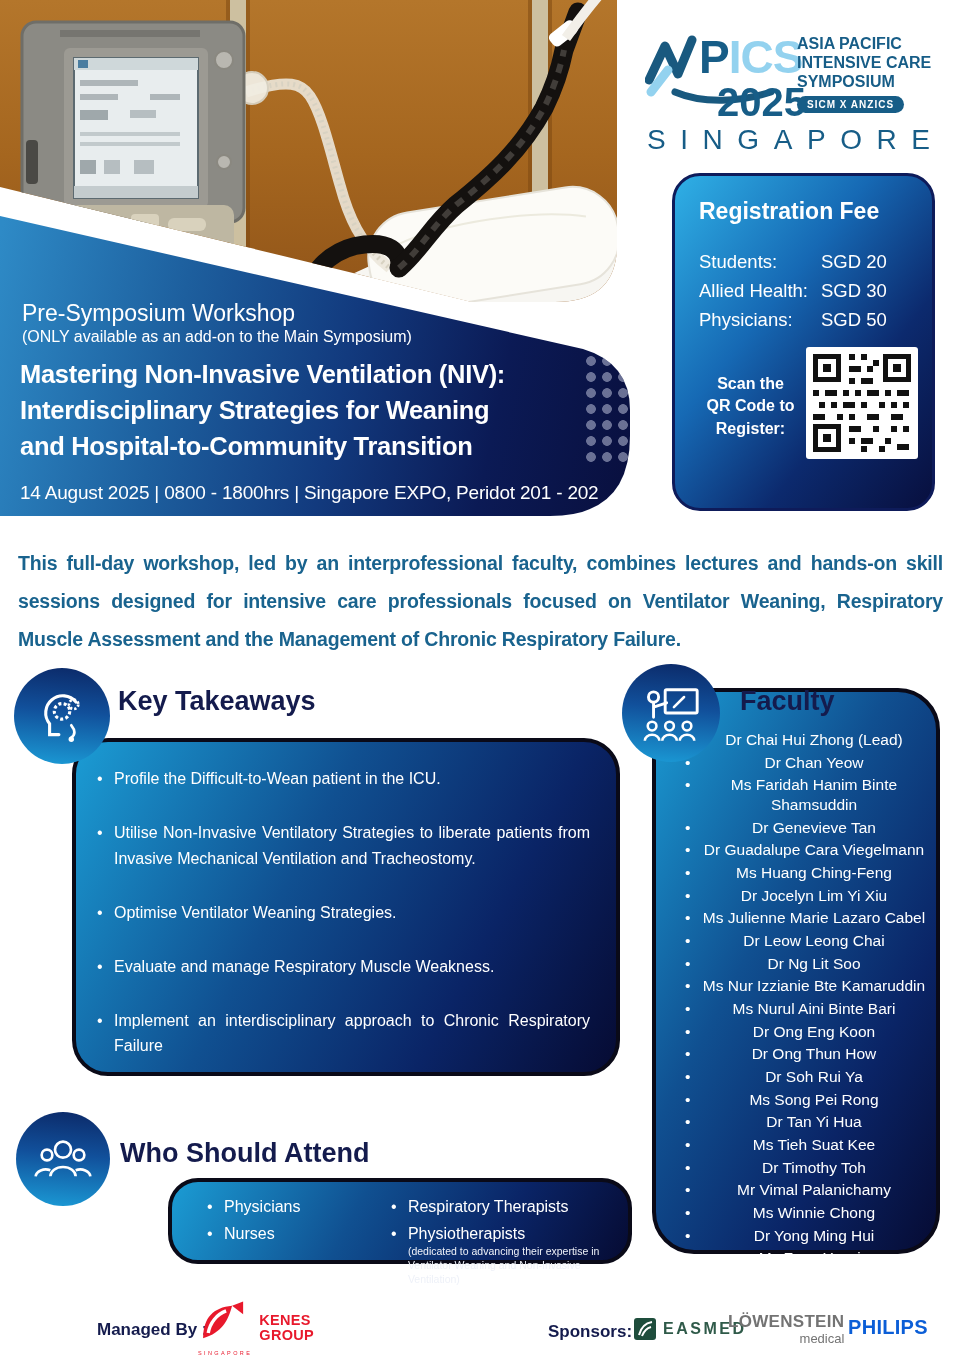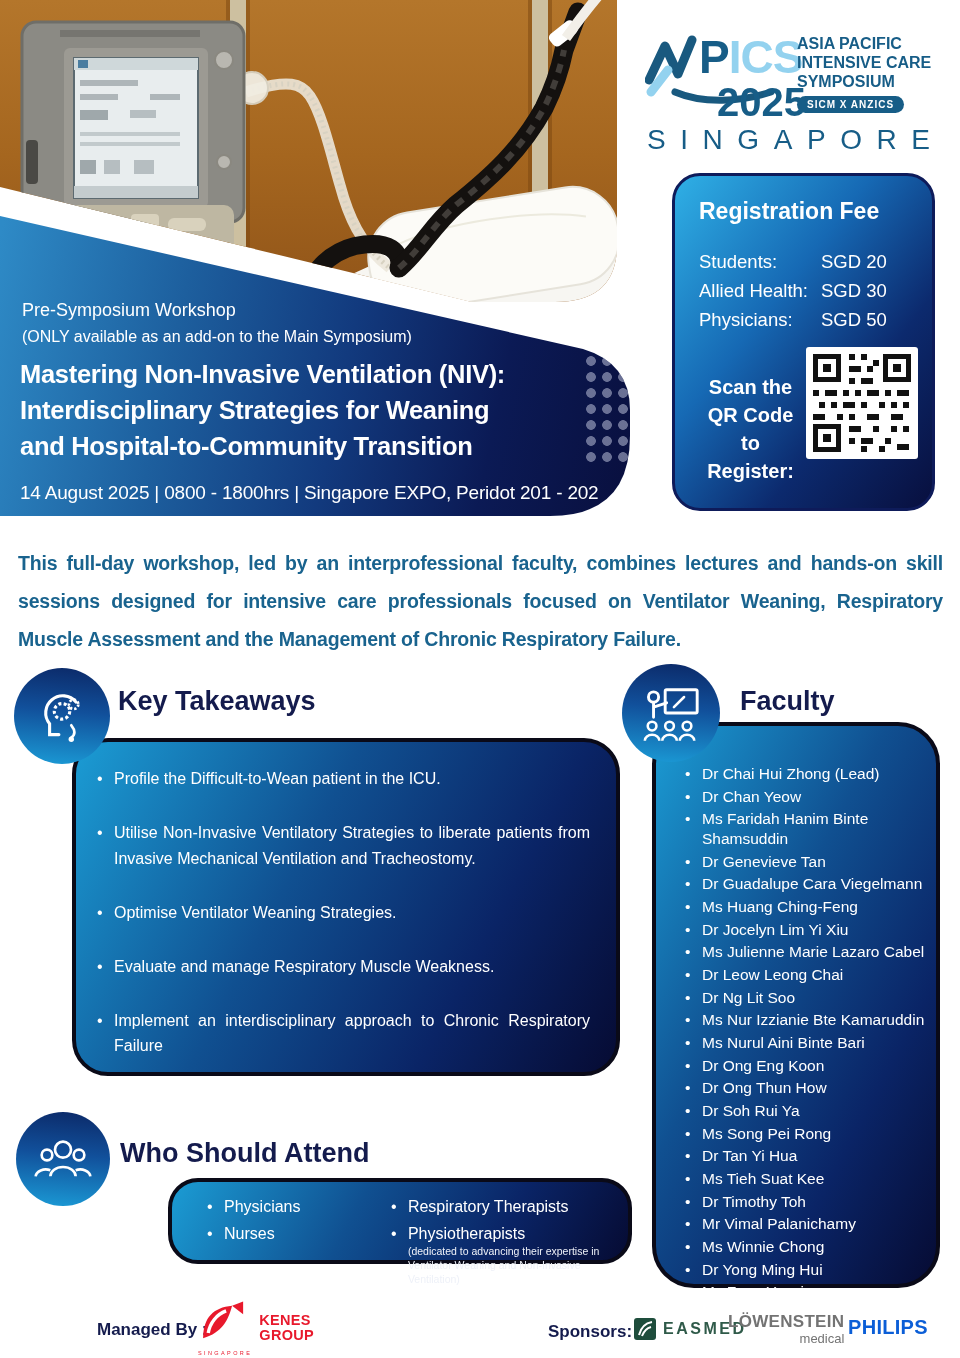--- a/index.html
+++ b/index.html
@@ -24,32 +24,32 @@
   .logo-country { position:absolute; left:2px; top:98px; color:#175d87; font-size:28px; letter-spacing:0.52em; }
 
   
   .regbox { position:absolute; left:672px; top:173px; width:263px; height:338px;
     border-radius:28px; border:3px solid #0e1b5a; color:#fff;
     background:linear-gradient(128deg,#2fb0e6 0%,#1669b4 38%,#0c2a6e 68%,#080f3e 100%);
     padding:22px 14px 12px 24px; }
   .reg-title { font-size:23px; font-weight:bold; }
   .reg-fees { margin-top:26px; display:grid; grid-template-columns:122px auto; row-gap:7px; font-size:18.5px; }
   .scan-row { display:flex; margin-top:16px; align-items:flex-start; }
-  .scan-label { width:104px; font-size:20px; font-weight:bold; line-height:1.4; text-align:center; margin-top:26px;margin-left:6px; }
+  .scan-label { width:104px; font-size:16px; font-weight:bold; line-height:1.4; text-align:center; margin-top:26px;margin-left:6px; }
   .qr-col { display:flex; flex-direction:column; align-items:center; margin-left:10px; }
   .qr { width:112px; height:112px; background:#fff; border-radius:3px; padding:5px; }
   .qr svg { display:block; width:102px; height:102px; }
   .reg-link { margin-top:10px; font-size:14px; text-align:center; color:#fff; line-height:1.5; }
   .reg-link span { display:block; text-decoration:underline; }
 
   
   .banner { position:absolute; left:0; top:170px; width:630px; height:346px; color:#fff;
     background:linear-gradient(102deg,#2e8ac6 2%,#1d5f9e 30%,#123a7e 55%,#0b1a55 78%,#090f3e 100%);
     clip-path: path("M0 46 L583 179 Q630 193 630 240 L630 266 Q630 346 550 346 L0 346 Z"); }
-  .banner-kicker { position:absolute; left:22px; top:130px; font-size:18px;text-align:right; }
+  .banner-kicker { position:absolute; left:22px; top:130px; font-size:23px;text-align:right; }
   .banner-kicker-note { position:absolute; left:22px; top:158px; font-size:16px; }
   .banner-title { position:absolute; left:20px; top:186px; font-size:25.5px; font-weight:bold; line-height:36px; letter-spacing:-0.3px; }
   .banner-date { position:absolute; left:20px; top:312px; font-size:19px; letter-spacing:-0.2px; }
   .banner-dots { position:absolute; left:584px; top:184px; width:46px; height:112px;
     background-image:radial-gradient(circle at 7px 7px, rgba(185,190,215,0.55) 4.5px, transparent 5.2px);
     background-size:16px 16px; }
 
   
   .intro { position:absolute; left:18px; top:544px; width:925px; color:#19638e;
     font-size:19.5px; font-weight:bold; letter-spacing:-0.2px; line-height:38px; text-align:justify; }
@@ -60,21 +60,21 @@
     display:flex; align-items:center; justify-content:center; z-index:3; }
   .sec-heading { position:absolute; font-size:27px; font-weight:bold; color:#141b4d; z-index:3; }
   .dark-box { position:absolute; border:4px solid #0a0a18; color:#fff;
     background:linear-gradient(118deg,#1b9cd4 0%,#105091 40%,#0a2466 72%,#060b33 100%); }
   .dark-box li { position:relative; padding-left:22px; list-style:none; }
   .dark-box li::before { content:"•"; position:absolute; left:5px; top:0; }
 
   .kt-box { left:72px; top:738px; width:548px; height:338px; border-radius:36px; padding:24px 26px 14px 16px; }
   .kt-box li { font-size:16px; line-height:1.62; margin-bottom:28px; text-align:justify; }
 
-  .fac-box { left:652px; top:722px; width:288px; height:566px; border-radius:42px; padding:38px 10px 14px 24px; }
+  .fac-box { left:652px; top:688px; width:288px; height:566px; border-radius:42px; padding:38px 10px 14px 24px;text-align:center; }
   .fac-box li { font-size:15.5px; line-height:1.27; margin-bottom:3px; }
 
   .att-box { left:168px; top:1178px; width:464px; height:86px; border-radius:30px;
     display:grid; grid-template-columns:44% 56%; padding:16px 8px 6px 30px; align-content:start; }
   .att-box li { font-size:16px; margin-bottom:9px; }
   .attend-note { font-size:10.5px; line-height:1.35; margin-top:1px; color:#eef1f8; }
   .attend-note:empty { display:none; }
 
   
   .foot-label { position:absolute; font-size:17px; font-weight:bold; color:#141b4d; }

